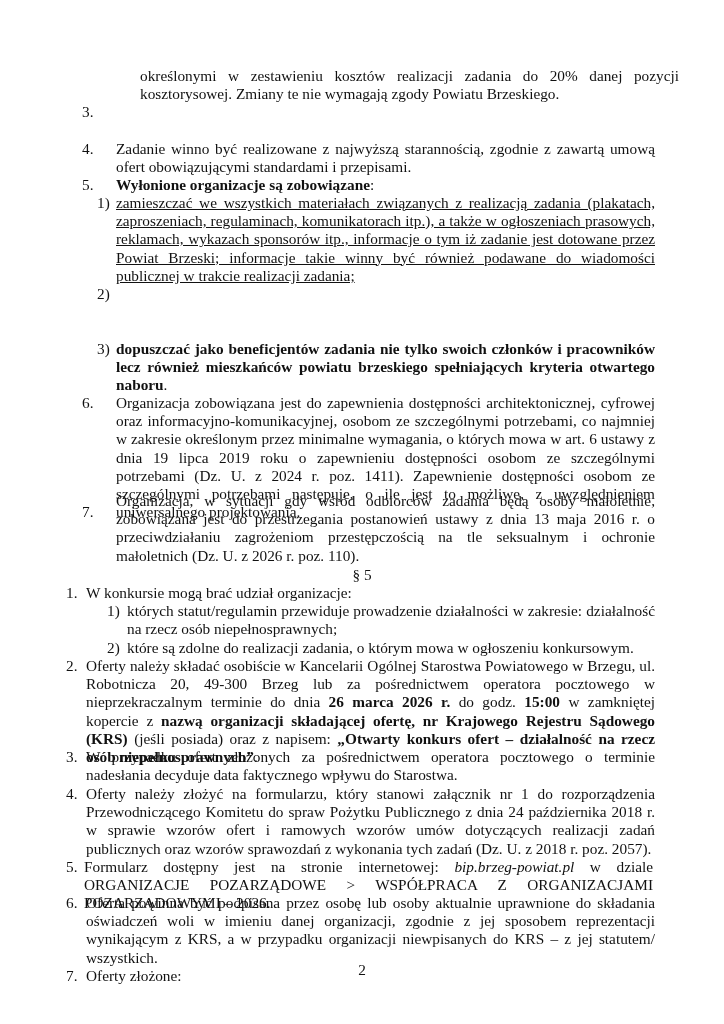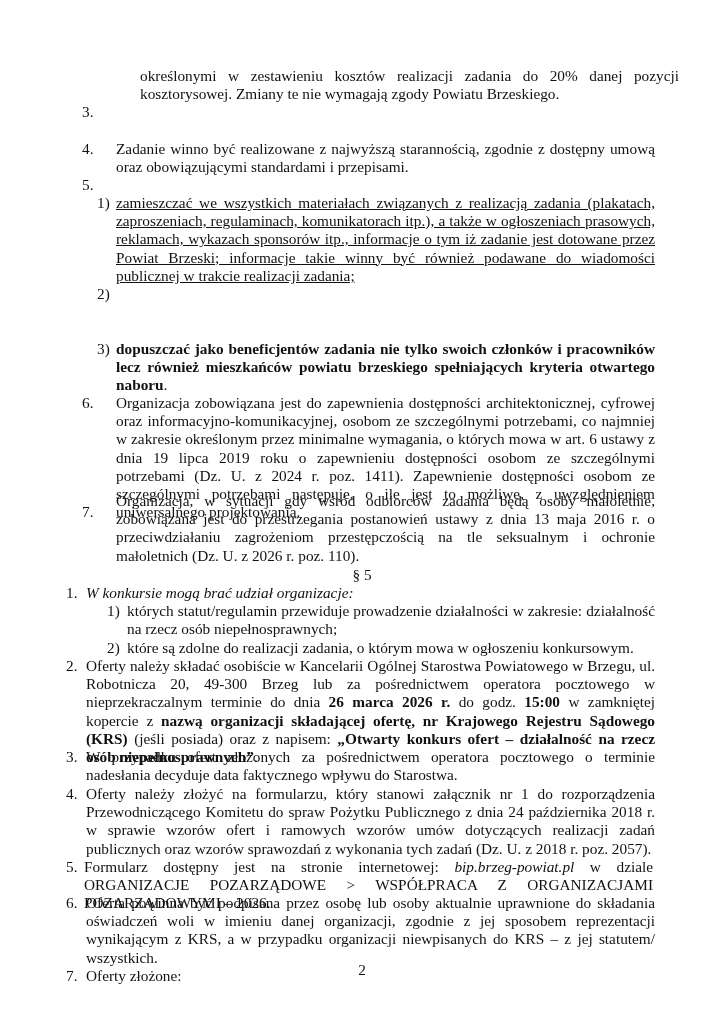--- a/index.html
+++ b/index.html
@@ -24,24 +24,27 @@
 <div class="page">
 
   <div class="block" style="left:116px; top:67px; width:539px;margin-left:24px;">
     <p class="jl">określonymi w zestawieniu kosztów realizacji zadania do 20% danej pozycji kosztorysowej. Zmiany te nie wymagają zgody Powiatu Brzeskiego.</p>
   </div>
 
   <span class="num" style="left:82px; top:103px;">3.</span>
 
   <span class="num" style="left:82px; top:140px;">4.</span>
   <div class="block" style="left:116px; top:140px; width:539px;">
-    <p class="jl">Zadanie winno być realizowane z najwyższą starannością, zgodnie z dostępny umową oraz obowiązującymi standardami i przepisami.</p>
+    <p class="jl">Zadanie winno być realizowane z najwyższą starannością, zgodnie z zawartą umową ofert obowiązującymi standardami i przepisami.</p>
   </div>
 
   <span class="num" style="left:82px; top:176px;">5.</span>
+  <div class="block" style="left:116px; top:176px; width:539px;">
+    <p><span class="b">Wyłonione organizacje są zobowiązane</span><span>:</span></p>
+  </div>
 
   <span class="num" style="left:97px; top:194px;">1)</span>
   <div class="block" style="left:116px; top:194px; width:539px;text-decoration:underline;">
     <p class="jl">zamieszczać we wszystkich materiałach związanych z realizacją zadania (plakatach, zaproszeniach, regulaminach, komunikatorach itp.), a także w ogłoszeniach prasowych, reklamach, wykazach sponsorów itp., informacje o tym iż zadanie jest dotowane przez Powiat Brzeski; informacje takie winny być również podawane do wiadomości publicznej w trakcie realizacji zadania;</p>
   </div>
 
   <span class="num" style="left:97px; top:285px;">2)</span>
 
   <span class="num" style="left:97px; top:340px;">3)</span>
   <div class="block" style="left:116px; top:340px; width:539px;">
@@ -54,21 +57,21 @@
   </div>
 
   <span class="num" style="left:82px; top:503px;">7.</span>
   <div class="block" style="left:116px; top:492px; width:539px;">
     <p class="jl">Organizacja, w sytuacji gdy wśród odbiorców zadania będą osoby małoletnie, zobowiązana jest do przestrzegania postanowień ustawy z dnia 13 maja 2016 r. o przeciwdziałaniu zagrożeniom przestępczością na tle seksualnym i ochronie małoletnich (Dz. U. z 2026 r. poz. 110).</p>
   </div>
 
   <div class="center" style="top:566px;">§ 5</div>
 
   <span class="num" style="left:66px; top:584px;">1.</span>
-  <div class="block" style="left:86px; top:584px; width:569px;font-style:italic;">
+  <div class="block" style="left:86px; top:584px; width:569px;">
     <p>W konkursie mogą brać udział organizacje:</p>
   </div>
   <span class="num" style="left:107px; top:602px;">1)</span>
   <div class="block" style="left:127px; top:602px; width:528px;">
     <p class="jl">których statut/regulamin przewiduje prowadzenie działalności w zakresie: działalność na rzecz osób niepełnosprawnych;</p>
   </div>
   <span class="num" style="left:107px; top:639px;">2)</span>
   <div class="block" style="left:127px; top:639px; width:528px;">
     <p class="jl">które są zdolne do realizacji zadania, o którym mowa w ogłoszeniu konkursowym.</p>
   </div>

